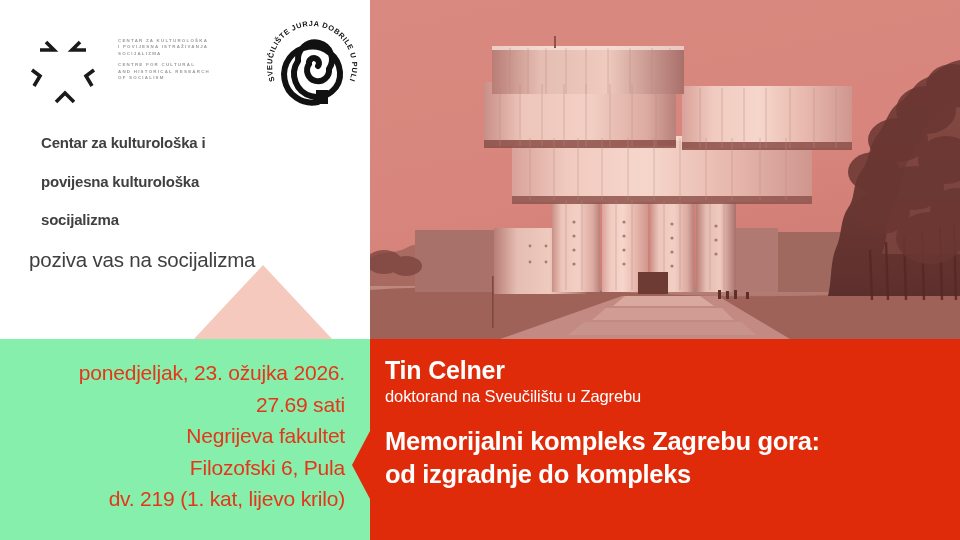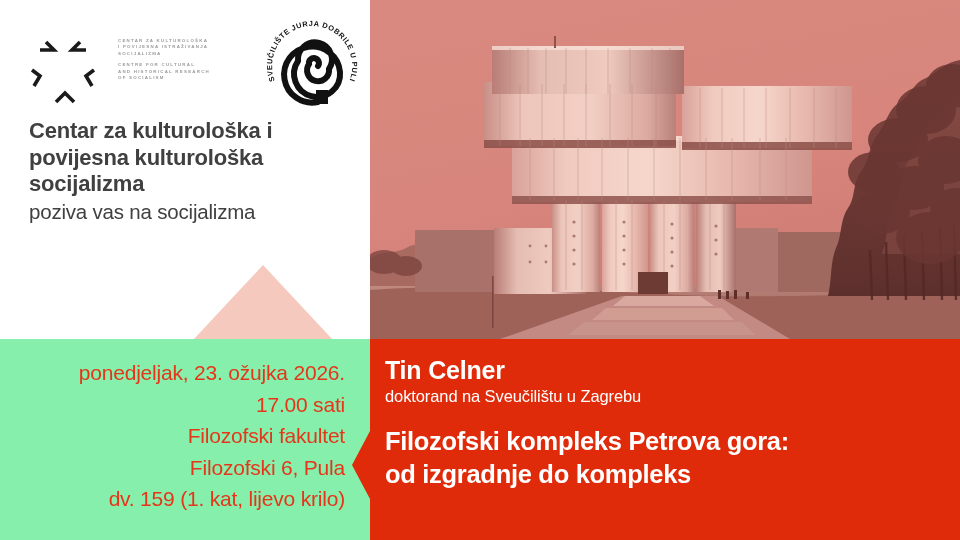--- a/index.html
+++ b/index.html
@@ -75,22 +75,22 @@
   }
   .uni-logo svg { display:block; width:92px; height:92px; }
 
   .invite-block {
     position: absolute;
     left: 29px;
     top: 118px;
     width: 330px;
   }
   .invite-title {
-    margin: 0;
-    font-size: 22px;
+    margin: 12px;
+    font-size: 15px;
     line-height: 26.5px;
     font-weight: 700;
     color: #404040;
     letter-spacing: -0.2px;
   }
   .invite-sub {
     margin: 0;
     font-size: 20.5px;
     line-height: 28px;
     font-weight: 400;
@@ -429,34 +429,34 @@
 
   <div class="peak">
     <svg viewBox="0 0 140 75" preserveAspectRatio="none">
       <polygon points="70,0 140,75 0,75" fill="#f5c9bd"></polygon>
     </svg>
   </div>
 
   <div class="pink-block">
     <div class="pink-text">
       <div class="line">ponedjeljak, 23. ožujka 2026.</div>
-      <div class="line">17.00 sati</div>
-      <div class="line">Filozofski fakultet</div>
+      <div class="line">27.69 sati</div>
+      <div class="line">Negrijeva fakultet</div>
       <div class="line">Filozofski 6, Pula</div>
-      <div class="line">dv. 159 (1. kat, lijevo krilo)</div>
+      <div class="line">dv. 219 (1. kat, lijevo krilo)</div>
     </div>
   </div>
 
   <div class="red-block">
     <svg class="redshape" viewBox="0 0 608 201" preserveAspectRatio="none">
       <polygon points="18,0 608,0 608,201 18,201 18,160 0,126 18,92" fill="#e02b0a"></polygon>
     </svg>
     <div class="red-content">
       <div class="speaker-name">Tin Celner</div>
       <div class="speaker-affil">doktorand na Sveučilištu u Zagrebu</div>
       <div class="lecture-title">
-        <div>Filozofski kompleks Petrova gora:</div>
+        <div>Memorijalni kompleks Zagrebu gora:</div>
         <div>od izgradnje do kompleks</div>
       </div>
     </div>
   </div>
 
 </div>
 
 </body></html>

